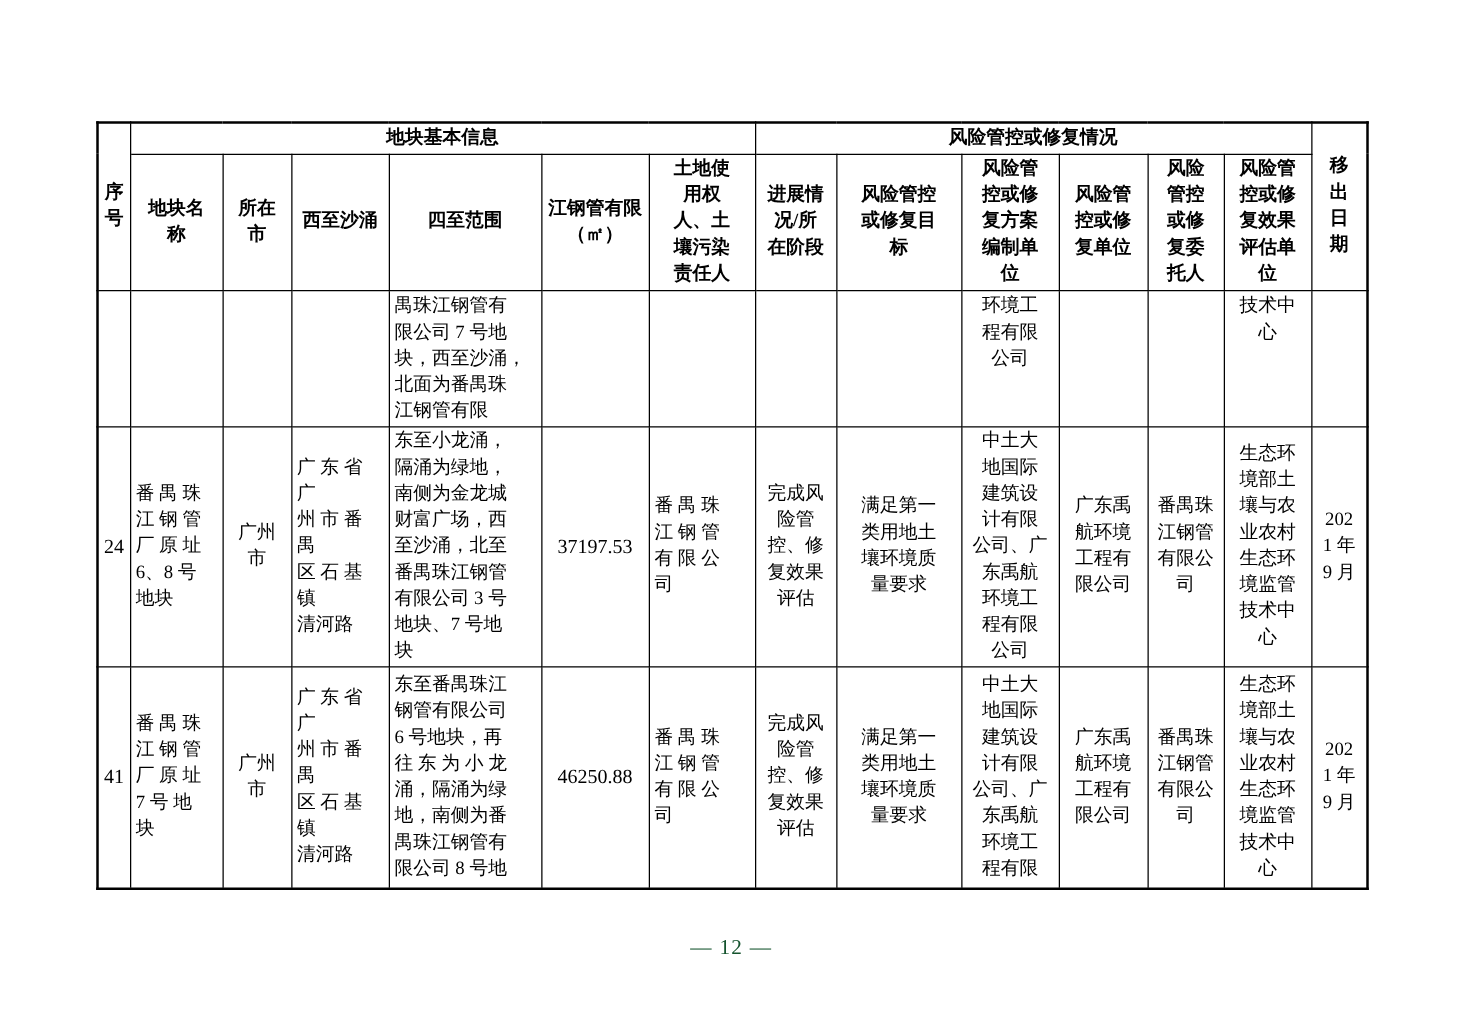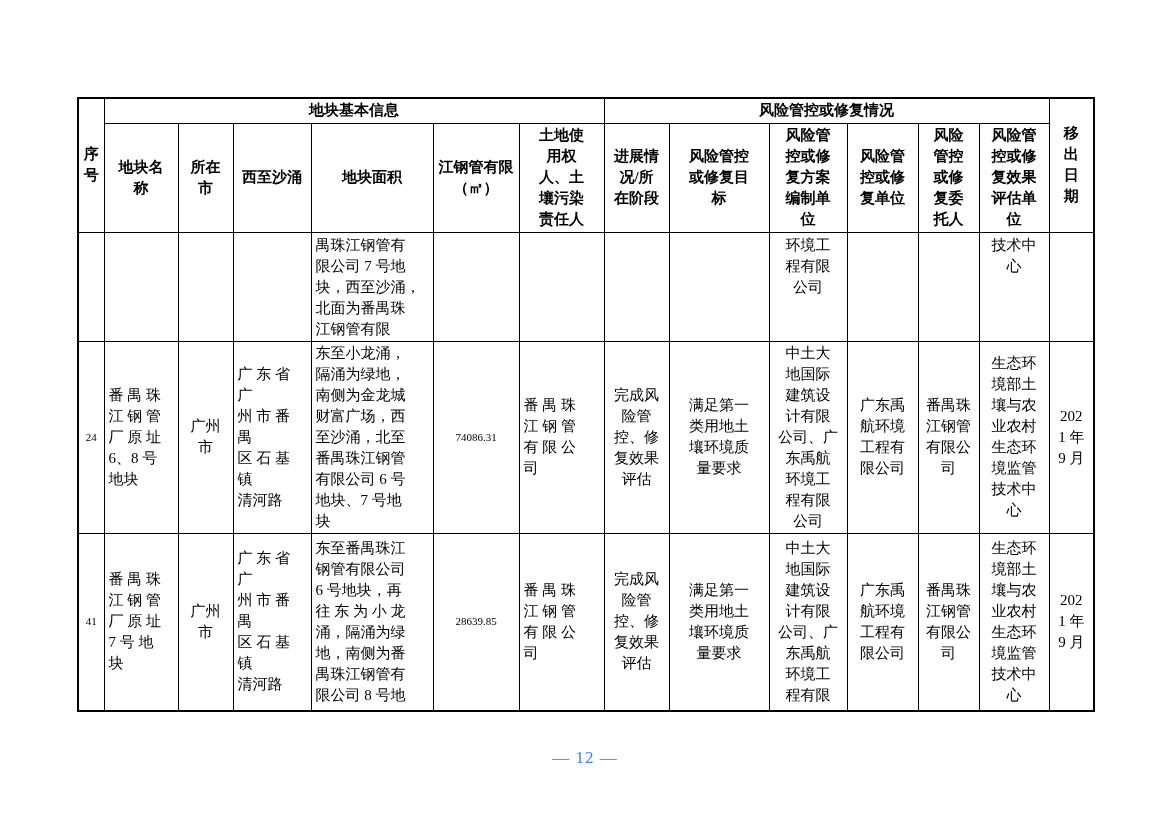--- a/index.html
+++ b/index.html
@@ -27,35 +27,35 @@
     white-space: pre-line;
     overflow: hidden;
     font-size: 15px;
     line-height: 21px;
     text-align: center;
     vertical-align: middle;
     padding: 1px 2px;
   }
   .parcel-table th { font-weight: bold; }
   .parcel-table td.cell-left { text-align: left; padding-left: 4px; padding-right: 3px; }
-  .parcel-table td.cell-num { font-size: 11px; }
+  .parcel-table td.cell-num { font-size: 16px; }
   tr.row-group-header { height: 25px; }
   tr.row-col-header  { height: 109px; }
   tr.row-cont { height: 108px; }
   tr.row-cont td { vertical-align: top; padding-top: 2px; }
   tr.row-24 { height: 189px; }
   tr.row-25 { height: 178px; }
   .page-footer {
     position: absolute;
     left: 0; top: 748px;
     width: 100%;
     text-align: center;
     font-size: 17px;
     letter-spacing: 1px;
-    color: #3b82f6;
+    color: #14532d;
   }
 </style>
 </head>
 <body>
 
 <div class="page">
 
   <table class="parcel-table">
     <colgroup>
       <col style="width:26px">
@@ -85,21 +85,21 @@
 日
 期</th>
     </tr>
 
     <tr class="row-col-header">
       <th>地块名
 称</th>
       <th>所在
 市</th>
       <th>西至沙涌</th>
-      <th>地块面积</th>
+      <th>四至范围</th>
       <th>江钢管有限
 （㎡）</th>
       <th>土地使
 用权
 人、土
 壤污染
 责任人</th>
       <th>进展情
 况/所
 在阶段</th>
@@ -162,24 +162,24 @@
       <td class="cell-left">广 东 省 广
 州 市 番 禺
 区 石 基 镇
 清河路</td>
       <td class="cell-left">东至小龙涌，
 隔涌为绿地，
 南侧为金龙城
 财富广场，西
 至沙涌，北至
 番禺珠江钢管
-有限公司 6 号
+有限公司 3 号
 地块、7 号地
 块</td>
-      <td class="cell-num">74086.31</td>
+      <td class="cell-num">37197.53</td>
       <td class="cell-left">番 禺 珠
 江 钢 管
 有 限 公
 司</td>
       <td>完成风
 险管
 控、修
 复效果
 评估</td>
       <td>满足第一
@@ -230,21 +230,21 @@
 区 石 基 镇
 清河路</td>
       <td class="cell-left">东至番禺珠江
 钢管有限公司
 6 号地块，再
 往 东 为 小 龙
 涌，隔涌为绿
 地，南侧为番
 禺珠江钢管有
 限公司 8 号地</td>
-      <td class="cell-num">28639.85</td>
+      <td class="cell-num">46250.88</td>
       <td class="cell-left">番 禺 珠
 江 钢 管
 有 限 公
 司</td>
       <td>完成风
 险管
 控、修
 复效果
 评估</td>
       <td>满足第一

